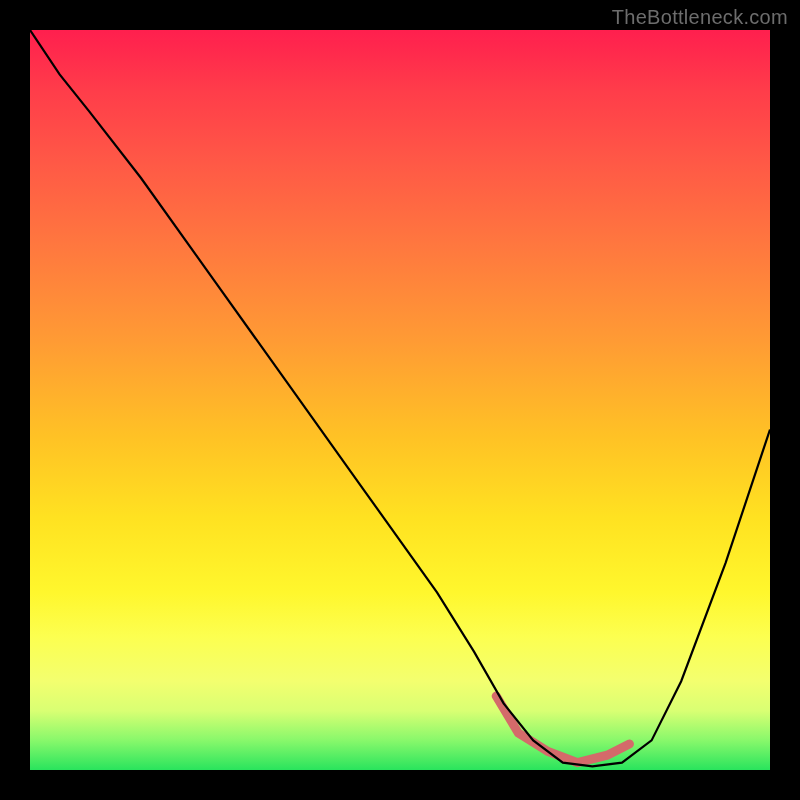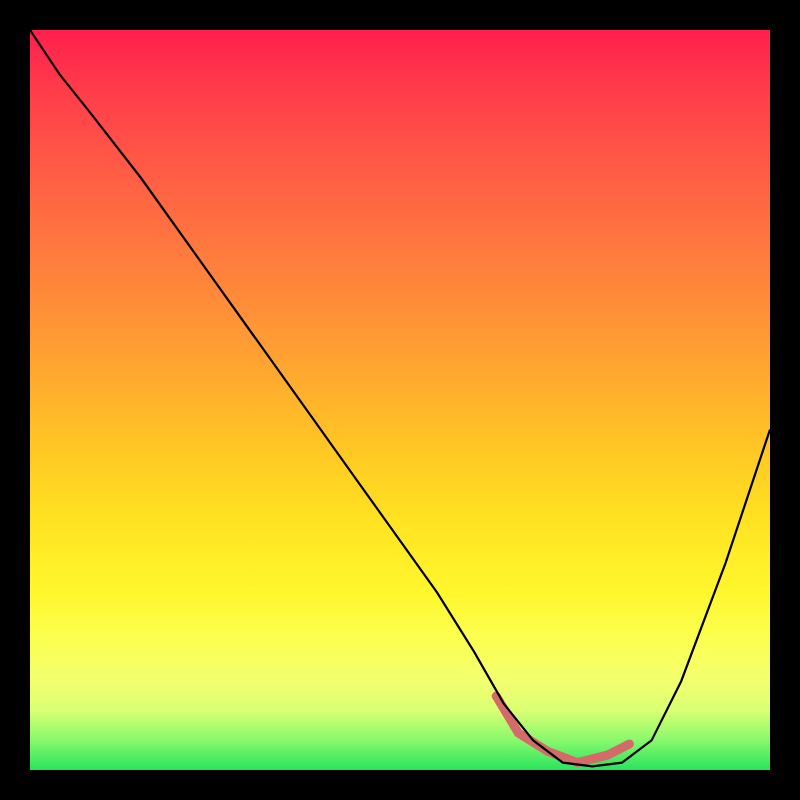--- a/index.html
+++ b/index.html
@@ -63,20 +63,21 @@
   .curve-line {
     stroke: #000;
     stroke-width: 2.2;
     fill: none;
   }
 </style>
 </head>
 <body>
 <div class="container">
 
+  <div class="watermark">TheBottleneck.com</div>
 
   <div class="plot-area">
     <div class="gradient-bg"></div>
     <svg class="curve" viewBox="0 0 740 740" preserveAspectRatio="none">
       <path id="highlight-path" class="highlight" d="M466.2 666.0 L488.4 703.0 L518.0 721.5 L547.6 732.6 L577.2 725.2 L599.4 714.1"></path>
       <path id="curve-path" class="curve-line" d="M0.0 0.0 L29.6 44.4 L59.2 81.4 L111.0 148.0 L185.0 251.6 L259.0 355.2 L333.0 458.8 L407.0 562.4 L444.0 621.6 L473.6 673.4 L503.2 710.4 L532.8 732.6 L562.4 736.3 L592.0 732.6 L621.6 710.4 L651.2 651.2 L695.6 532.8 L740.0 399.6"></path>
     </svg>
   </div>
 
 </div>

